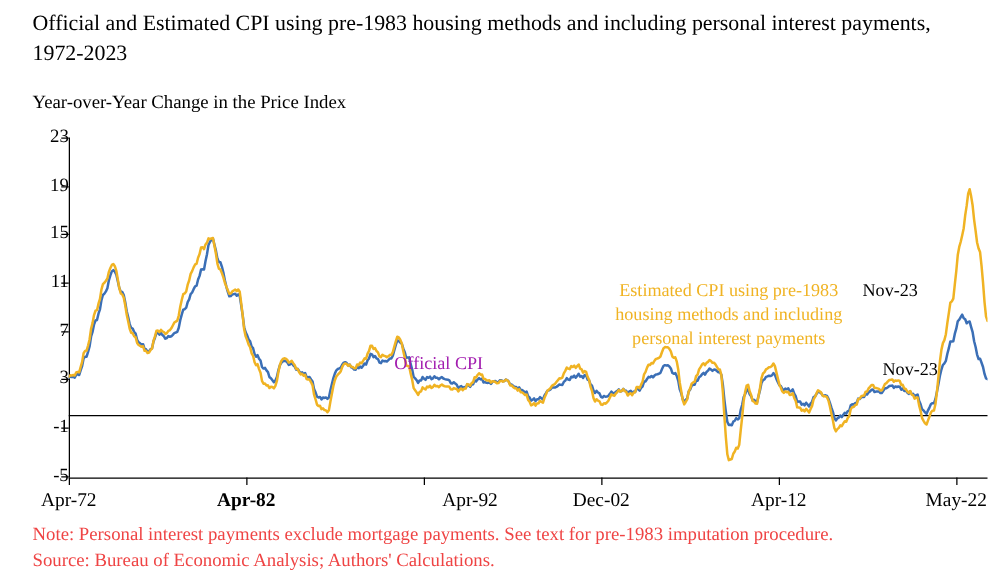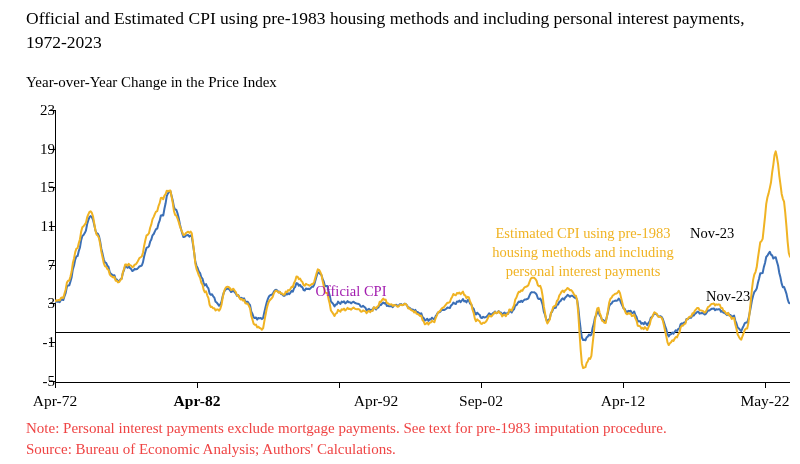--- a/index.html
+++ b/index.html
@@ -205,21 +205,21 @@
   <div class="xtick-mark" style="left:55px;"></div>
   <div class="xtick-label" style="left:55px;">Apr-72</div>
 
   <div class="xtick-mark" style="left:197px;"></div>
   <div class="xtick-label" style="left:197px;font-weight:bold;">Apr-82</div>
 
   <div class="xtick-mark" style="left:339px;"></div>
   <div class="xtick-label" style="left:339px;margin-left:37px;">Apr-92</div>
 
   <div class="xtick-mark" style="left:481px;"></div>
-  <div class="xtick-label" style="left:481px;">Sep-02</div>
+  <div class="xtick-label" style="left:481px;">Dec-02</div>
 
   <div class="xtick-mark" style="left:623px;"></div>
   <div class="xtick-label" style="left:623px;">Apr-12</div>
 
   <div class="xtick-mark" style="left:765px;"></div>
   <div class="xtick-label" style="left:765px;">May-22</div>
 
   <div class="plot-area">
     <svg id="series-svg" width="735" height="272" viewBox="0 0 735 272">
         <path d="M0.00 192.34 L1.19 191.32 L2.38 191.68 L3.57 191.50 L4.76 192.10 L5.95 189.84 L7.14 189.45 L8.33 190.02 L9.51 186.29 L10.70 182.89 L11.89 176.72 L13.08 175.39 L14.27 175.33 L15.46 171.48 L16.65 167.22 L17.84 159.38 L19.03 155.51 L20.22 149.64 L21.41 146.39 L22.60 145.98 L23.79 140.97 L24.98 137.45 L26.17 130.11 L27.35 126.02 L28.54 124.93 L29.73 123.07 L30.92 120.58 L32.11 114.26 L33.30 110.23 L34.49 107.10 L35.68 106.10 L36.87 107.29 L38.06 109.72 L39.25 114.98 L40.44 120.33 L41.63 123.31 L42.82 123.62 L44.00 126.09 L45.19 131.73 L46.38 138.96 L47.57 143.85 L48.76 149.31 L49.95 152.30 L51.14 152.84 L52.33 155.64 L53.52 156.96 L54.71 161.90 L55.90 163.89 L57.09 164.70 L58.28 165.62 L59.47 165.33 L60.66 169.18 L61.84 169.45 L63.03 171.37 L64.22 171.06 L65.41 169.28 L66.60 168.72 L67.79 163.25 L68.98 160.19 L70.17 156.30 L71.36 156.43 L72.55 157.77 L73.74 156.37 L74.93 158.08 L76.12 159.03 L77.31 160.98 L78.50 160.42 L79.68 158.89 L80.87 159.38 L82.06 158.97 L83.25 157.86 L84.44 156.45 L85.63 156.02 L86.82 155.52 L88.01 152.18 L89.20 146.13 L90.39 141.66 L91.58 137.70 L92.77 137.39 L93.96 136.19 L95.15 131.65 L96.33 129.45 L97.52 125.32 L98.71 124.00 L99.90 121.35 L101.09 119.06 L102.28 118.54 L103.47 113.64 L104.66 110.71 L105.85 105.54 L107.04 105.34 L108.23 105.57 L109.42 98.79 L110.61 93.32 L111.80 85.94 L112.99 83.42 L114.17 81.74 L115.36 80.94 L116.55 85.81 L117.74 90.50 L118.93 96.89 L120.12 99.55 L121.31 99.79 L122.50 103.23 L123.69 108.06 L124.88 114.23 L126.07 119.27 L127.26 123.55 L128.45 127.06 L129.64 126.82 L130.83 125.58 L132.01 125.30 L133.20 125.06 L134.39 126.59 L135.58 125.46 L136.77 126.67 L137.96 134.33 L139.15 142.32 L140.34 151.81 L141.53 155.82 L142.72 158.25 L143.91 161.53 L145.10 163.09 L146.29 167.31 L147.48 168.57 L148.67 173.20 L149.85 175.42 L151.04 174.11 L152.23 176.98 L153.42 178.45 L154.61 183.60 L155.80 184.82 L156.99 184.22 L158.18 186.29 L159.37 187.67 L160.56 191.69 L161.75 192.55 L162.94 194.17 L164.13 195.80 L165.32 194.38 L166.50 191.66 L167.69 186.30 L168.88 182.36 L170.07 180.21 L171.26 179.13 L172.45 178.61 L173.64 178.84 L174.83 179.92 L176.02 181.99 L177.21 181.43 L178.40 180.65 L179.59 182.20 L180.78 183.34 L181.97 185.74 L183.16 185.02 L184.34 187.00 L185.53 188.57 L186.72 187.90 L187.91 189.34 L189.10 188.39 L190.29 191.55 L191.48 191.81 L192.67 191.66 L193.86 193.55 L195.05 195.12 L196.24 201.32 L197.43 203.89 L198.62 207.32 L199.81 208.02 L201.00 207.54 L202.18 209.54 L203.37 207.97 L204.56 208.36 L205.75 207.92 L206.94 209.08 L208.13 207.98 L209.32 202.16 L210.51 197.23 L211.70 192.45 L212.89 188.89 L214.08 186.28 L215.27 185.20 L216.46 184.71 L217.65 184.06 L218.83 181.56 L220.02 180.13 L221.21 179.73 L222.40 180.51 L223.59 182.21 L224.78 181.72 L225.97 183.90 L227.16 184.36 L228.35 185.68 L229.54 185.76 L230.73 183.32 L231.92 184.58 L233.11 183.25 L234.30 184.23 L235.49 182.63 L236.67 180.79 L237.86 181.65 L239.05 178.21 L240.24 176.76 L241.43 173.11 L242.62 173.48 L243.81 175.80 L245.00 174.82 L246.19 176.66 L247.38 177.24 L248.57 180.10 L249.76 180.56 L250.95 178.47 L252.14 178.96 L253.33 178.78 L254.51 179.16 L255.70 178.09 L256.89 176.81 L258.08 176.82 L259.27 174.53 L260.46 170.19 L261.65 165.96 L262.84 162.32 L264.03 162.79 L265.22 164.02 L266.41 164.93 L267.60 168.79 L268.79 171.71 L269.98 176.25 L271.17 176.08 L272.35 175.89 L273.54 181.36 L274.73 185.49 L275.92 191.54 L277.11 192.68 L278.30 194.16 L279.49 196.37 L280.68 194.40 L281.87 194.39 L283.06 191.59 L284.25 192.98 L285.44 193.86 L286.63 191.62 L287.82 192.28 L289.00 191.31 L290.19 193.35 L291.38 192.65 L292.57 191.08 L293.76 192.28 L294.95 192.28 L296.14 193.39 L297.33 192.28 L298.52 191.65 L299.71 192.78 L300.90 193.25 L302.09 193.65 L303.28 193.78 L304.47 194.36 L305.66 196.57 L306.84 196.79 L308.03 195.79 L309.22 196.88 L310.41 197.78 L311.60 200.45 L312.79 199.52 L313.98 198.87 L315.17 200.43 L316.36 199.66 L317.55 200.37 L318.74 197.50 L319.93 198.35 L321.12 199.49 L322.31 197.69 L323.50 197.44 L324.68 194.19 L325.87 195.13 L327.06 193.65 L328.25 192.49 L329.44 193.52 L330.63 193.00 L331.82 195.95 L333.01 195.61 L334.20 196.28 L335.39 196.33 L336.58 196.02 L337.77 197.16 L338.96 195.44 L340.15 194.96 L341.33 194.83 L342.52 195.71 L343.71 195.59 L344.90 194.28 L346.09 194.12 L347.28 195.07 L348.47 194.80 L349.66 193.68 L350.85 194.16 L352.04 195.37 L353.23 197.93 L354.42 197.62 L355.61 198.80 L356.80 199.54 L357.99 199.62 L359.17 201.24 L360.36 199.91 L361.55 202.05 L362.74 202.04 L363.93 202.93 L365.12 203.97 L366.31 203.25 L367.50 207.08 L368.69 208.01 L369.88 210.55 L371.07 209.83 L372.26 208.69 L373.45 210.89 L374.64 209.34 L375.83 209.44 L377.01 207.68 L378.20 208.66 L379.39 209.58 L380.58 206.32 L381.77 204.57 L382.96 202.49 L384.15 202.31 L385.34 201.59 L386.53 199.94 L387.72 199.90 L388.91 200.05 L390.10 199.52 L391.29 198.71 L392.48 197.54 L393.67 197.87 L394.85 197.98 L396.04 195.55 L397.23 194.43 L398.42 192.48 L399.61 193.66 L400.80 194.01 L401.99 191.42 L403.18 191.84 L404.37 190.56 L405.56 192.16 L406.75 190.71 L407.94 188.98 L409.13 191.37 L410.32 190.84 L411.50 192.35 L412.69 190.10 L413.88 190.35 L415.07 193.64 L416.26 194.27 L417.45 197.57 L418.64 198.64 L419.83 202.54 L421.02 204.41 L422.21 202.68 L423.40 204.02 L424.59 204.75 L425.78 207.49 L426.97 208.03 L428.16 206.77 L429.34 207.39 L430.53 207.19 L431.72 206.69 L432.91 205.09 L434.10 203.28 L435.29 204.29 L436.48 204.75 L437.67 203.40 L438.86 202.71 L440.05 201.54 L441.24 203.17 L442.43 202.77 L443.62 201.14 L444.81 202.48 L446.00 202.58 L447.18 204.99 L448.37 203.32 L449.56 202.60 L450.75 204.52 L451.94 203.24 L453.13 203.72 L454.32 200.55 L455.51 201.35 L456.70 202.54 L457.89 200.22 L459.08 199.20 L460.27 195.26 L461.46 195.17 L462.65 193.19 L463.83 191.47 L465.02 191.97 L466.21 190.80 L467.40 191.95 L468.59 190.48 L469.78 189.53 L470.97 189.43 L472.16 189.05 L473.35 188.31 L474.54 185.38 L475.73 182.82 L476.92 182.12 L478.11 182.37 L479.30 182.24 L480.49 183.17 L481.67 184.72 L482.86 188.31 L484.05 189.04 L485.24 188.47 L486.43 190.84 L487.62 194.69 L488.81 201.53 L490.00 204.72 L491.19 209.28 L492.38 211.52 L493.57 209.93 L494.76 208.62 L495.95 203.14 L497.14 201.56 L498.33 198.55 L499.51 197.90 L500.70 197.87 L501.89 194.41 L503.08 194.52 L504.27 191.80 L505.46 191.05 L506.65 189.36 L507.84 188.31 L509.03 189.66 L510.22 187.59 L511.41 186.54 L512.60 184.84 L513.79 185.64 L514.98 186.71 L516.17 185.65 L517.35 185.83 L518.54 186.76 L519.73 187.80 L520.92 187.60 L522.11 189.95 L523.30 197.96 L524.49 209.66 L525.68 219.44 L526.87 227.48 L528.06 229.95 L529.25 229.79 L530.44 230.26 L531.63 227.28 L532.82 226.60 L534.00 224.50 L535.19 225.53 L536.38 224.61 L537.57 217.97 L538.76 213.86 L539.95 207.59 L541.14 205.32 L542.33 202.35 L543.52 201.28 L544.71 205.41 L545.90 206.95 L547.09 210.27 L548.28 209.90 L549.47 210.93 L550.66 211.70 L551.84 206.66 L553.03 202.13 L554.22 196.25 L555.41 194.04 L556.60 193.48 L557.79 191.50 L558.98 191.07 L560.17 190.56 L561.36 190.85 L562.55 190.34 L563.74 188.54 L564.93 189.92 L566.12 193.13 L567.31 195.68 L568.50 198.28 L569.68 198.96 L570.87 201.22 L572.06 202.29 L573.25 200.87 L574.44 201.42 L575.63 200.70 L576.82 203.20 L578.01 202.86 L579.20 201.53 L580.39 204.97 L581.58 206.97 L582.77 211.52 L583.96 211.28 L585.15 211.29 L586.33 213.74 L587.52 213.00 L588.71 214.26 L589.90 212.16 L591.09 213.63 L592.28 215.18 L593.47 212.77 L594.66 211.34 L595.85 207.61 L597.04 207.01 L598.23 205.18 L599.42 203.17 L600.61 203.86 L601.80 204.33 L602.99 206.33 L604.17 206.63 L605.36 206.20 L606.55 206.78 L607.74 208.84 L608.93 212.25 L610.12 216.13 L611.31 219.46 L612.50 224.26 L613.69 226.33 L614.88 224.69 L616.07 224.07 L617.26 222.49 L618.45 223.68 L619.64 221.75 L620.83 220.24 L622.01 220.95 L623.20 218.90 L624.39 218.62 L625.58 214.27 L626.77 213.43 L627.96 213.71 L629.15 212.39 L630.34 212.48 L631.53 208.91 L632.72 209.26 L633.91 207.93 L635.10 207.54 L636.29 207.63 L637.48 205.04 L638.67 205.66 L639.85 203.89 L641.04 203.12 L642.23 201.85 L643.42 201.69 L644.61 203.63 L645.80 203.28 L646.99 203.11 L648.18 203.18 L649.37 204.42 L650.56 204.33 L651.75 202.49 L652.94 200.62 L654.13 200.58 L655.32 199.78 L656.50 198.85 L657.69 198.68 L658.88 198.40 L660.07 200.26 L661.26 199.17 L662.45 199.61 L663.64 199.19 L664.83 199.33 L666.02 201.83 L667.21 200.79 L668.40 202.76 L669.59 202.48 L670.78 204.03 L671.97 205.07 L673.16 203.04 L674.34 205.19 L675.53 205.10 L676.72 207.22 L677.91 206.13 L679.10 205.64 L680.29 210.59 L681.48 213.42 L682.67 217.45 L683.86 218.41 L685.05 219.94 L686.24 221.10 L687.43 218.28 L688.62 215.88 L689.81 213.21 L691.00 212.54 L692.18 212.58 L693.37 209.13 L694.56 203.45 L695.75 197.28 L696.94 190.64 L698.13 185.65 L699.32 181.99 L700.51 180.67 L701.70 178.62 L702.89 173.02 L704.08 168.54 L705.27 163.20 L706.46 163.20 L707.65 162.99 L708.83 157.14 L710.02 152.96 L711.21 147.00 L712.40 145.67 L713.59 143.62 L714.78 141.75 L715.97 144.60 L717.16 145.39 L718.35 148.59 L719.54 147.49 L720.73 147.24 L721.92 151.65 L723.11 155.77 L724.30 163.00 L725.49 167.58 L726.67 173.68 L727.86 177.20 L729.05 176.95 L730.24 180.20 L731.43 183.61 L732.62 189.14 L733.81 192.76 L735.00 193.31" fill="none" stroke="#3b6fb6" stroke-width="2" stroke-linejoin="round" stroke-linecap="round"></path>

